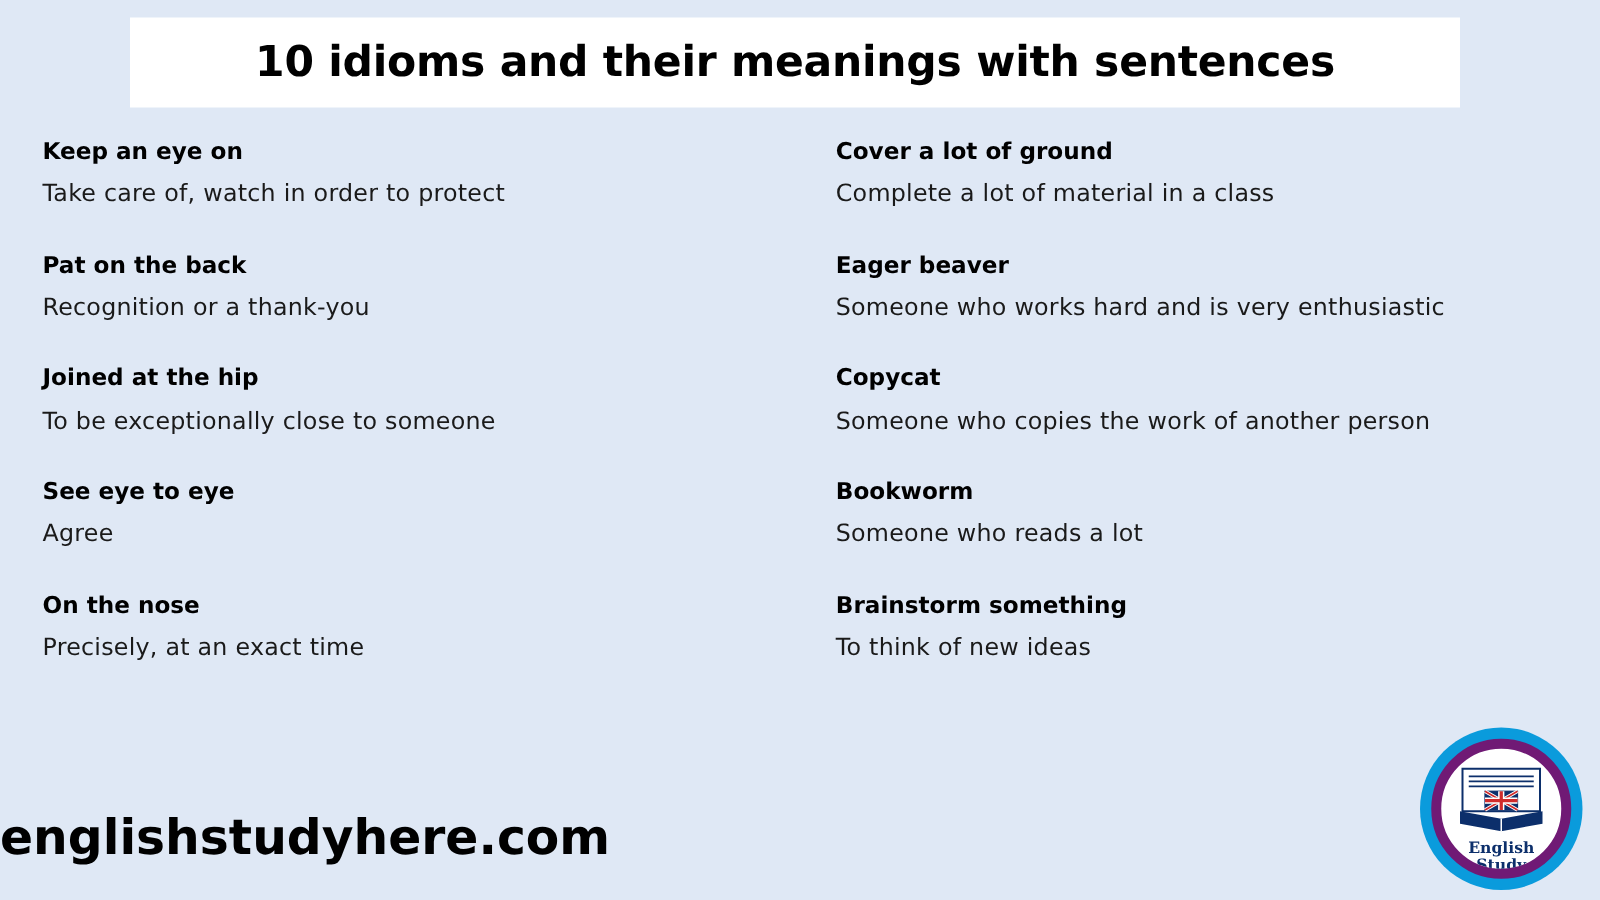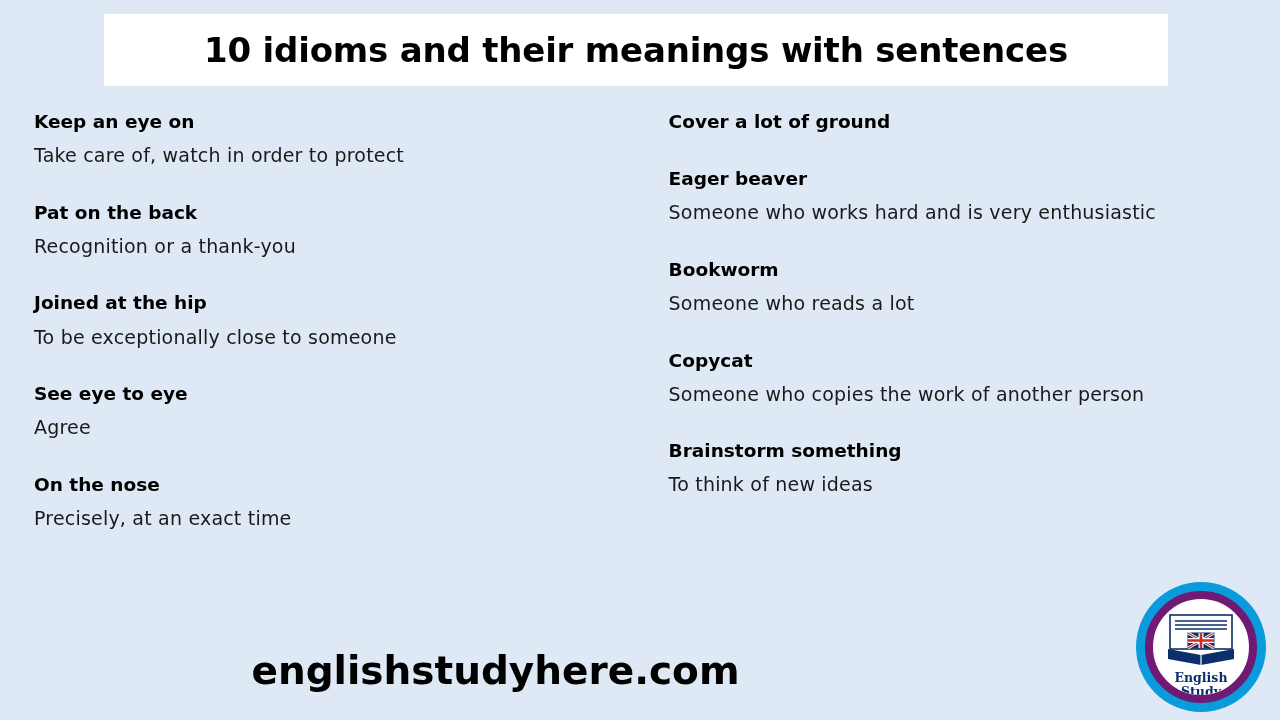--- a/index.html
+++ b/index.html
@@ -66,21 +66,20 @@
     font-weight: normal;
     color: #1a1a1a;
     line-height: 1.3;
     letter-spacing: 0.2px;
   }
   .brand {
     position: absolute;
     left: 0;
     top: 648px;
     width: 1161px;
-    text-align: center;
     padding-right: 170px;
     box-sizing: border-box;
   }
   .brand-text {
     font-size: 39px;
     font-weight: bold;
     color: #000000;
     font-family: "DejaVu Sans", sans-serif;
   }
   .logo {
@@ -160,32 +159,33 @@
     </div>
     <div class="entry">
       <div class="entry-term">On the nose</div>
       <div class="entry-meaning">Precisely, at an exact time</div>
     </div>
   </div>
 
   <div class="col col-right">
     <div class="entry">
       <div class="entry-term">Cover a lot of ground</div>
+      <div class="entry-meaning">Complete a lot of material in a class</div>
     </div>
     <div class="entry">
       <div class="entry-term">Eager beaver</div>
       <div class="entry-meaning">Someone who works hard and is very enthusiastic</div>
     </div>
     <div class="entry">
+      <div class="entry-term">Copycat</div>
+      <div class="entry-meaning">Someone who copies the work of another person</div>
+    </div>
+    <div class="entry">
       <div class="entry-term">Bookworm</div>
       <div class="entry-meaning">Someone who reads a lot</div>
-    </div>
-    <div class="entry">
-      <div class="entry-term">Copycat</div>
-      <div class="entry-meaning">Someone who copies the work of another person</div>
     </div>
     <div class="entry">
       <div class="entry-term">Brainstorm something</div>
       <div class="entry-meaning">To think of new ideas</div>
     </div>
   </div>
 
 </div>
 
 <div class="brand">

